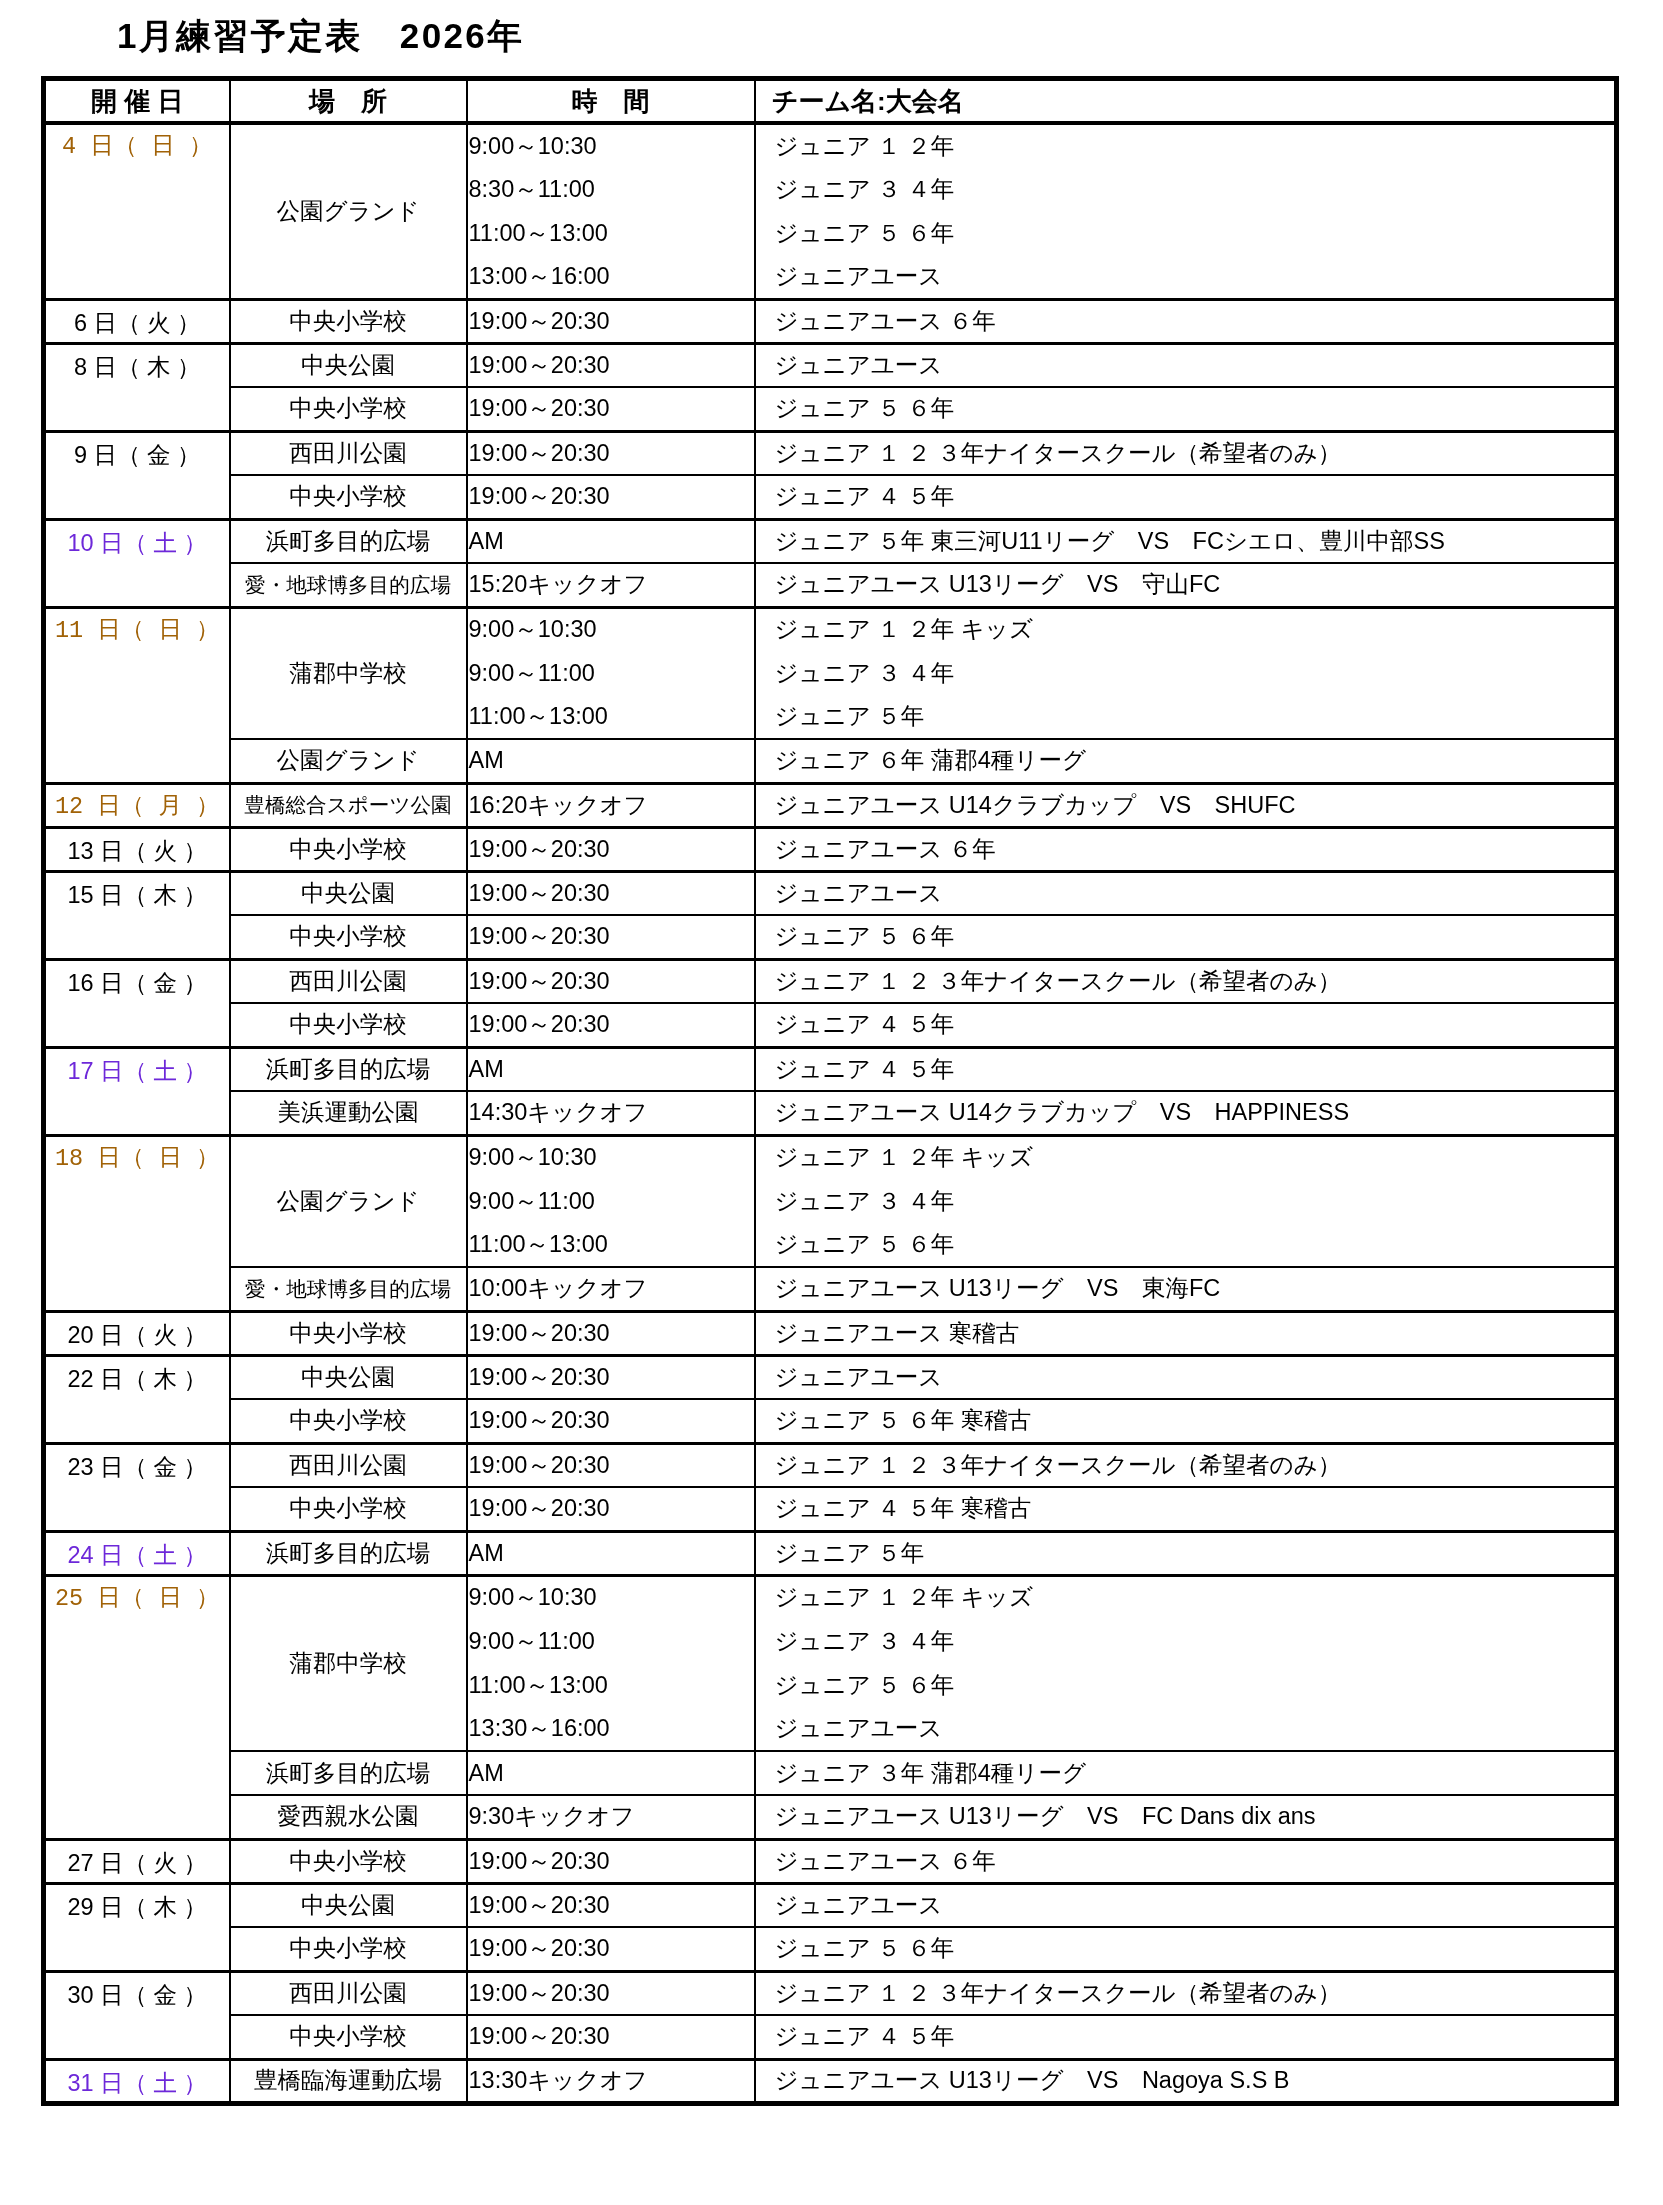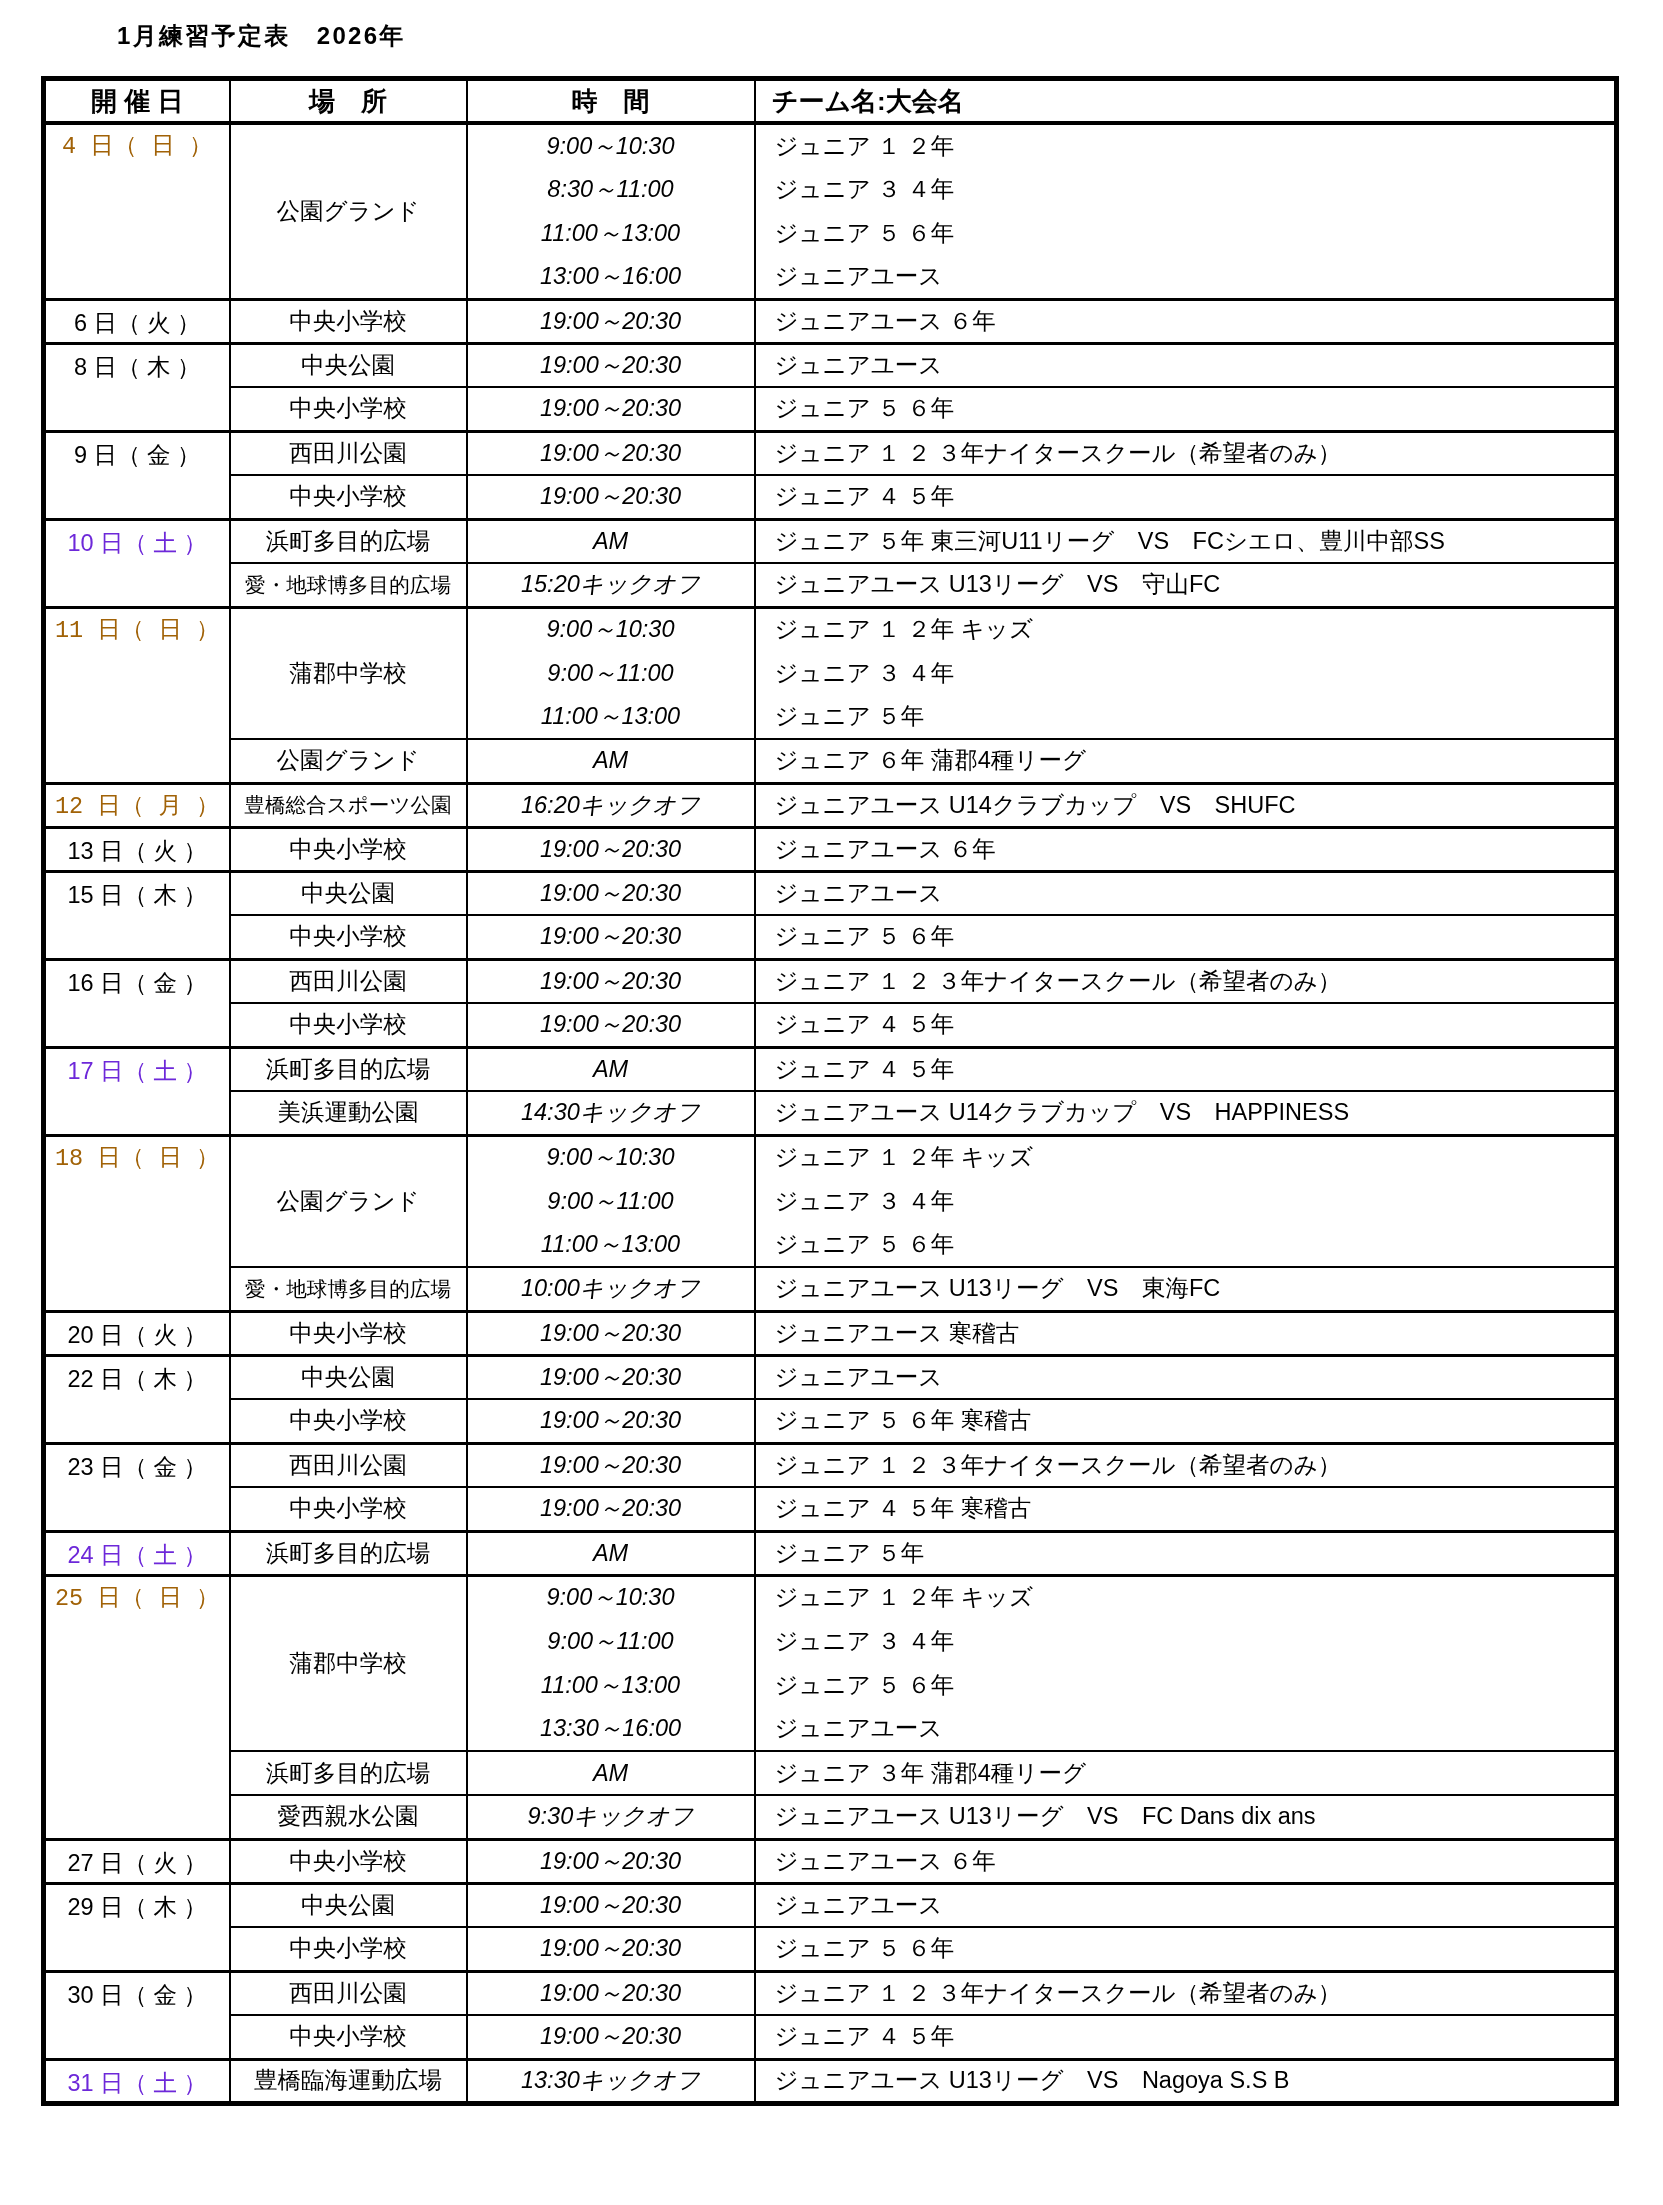--- a/index.html
+++ b/index.html
@@ -1,22 +1,22 @@
 <!DOCTYPE html>
 <html style="font-size:9.4px"><head>
 <meta charset="utf-8">
 <style>
   html,body{margin:0;padding:0;background:#ffffff;}
   body{
     width:1664px;height:2205px;position:relative;overflow:hidden;
     font-family:"Liberation Sans","DejaVu Sans",sans-serif;color:#000;
   }
   .title{
-    position:absolute;left:117px;top:20px;
-    font-size:24px;font-weight:bold;letter-spacing:2.3px;white-space:pre;
+    position:absolute;left:117px;top:13px;
+    font-size:35px;font-weight:bold;letter-spacing:2.3px;white-space:pre;
   }
   table.sched{
     position:absolute;left:41px;top:76px;
     border-collapse:collapse;table-layout:fixed;
     width:1573px;
     border:5.3px solid #000;
     background:#fff;
   }
   col.c-date{width:186px}
   col.c-place{width:237px}
@@ -31,21 +31,21 @@
   th.vl{border-left:2.3px solid #000;}
   td{
     height:44px;font-size:23.5px;line-height:1.05;
     white-space:nowrap;overflow:hidden;box-sizing:border-box;
     vertical-align:middle;background:#fff;
   }
   td.date{
     text-align:center;vertical-align:top;padding-top:10px;
   }
   td.place{border-left:2.3px solid #000;text-align:center;margin-left:12px;}
-  td.time {border-left:2.3px solid #000;text-align:center;font-style:italic;}
+  td.time {border-left:2.3px solid #000;text-align:left;}
   td.team {border-left:2.3px solid #000;text-align:left;padding-left:19px;}
   td.sm{font-size:20.6px;}
   td.g{border-top:3.5px solid #000;}
   td.s{border-top:2.3px solid #000;}
   td.red{color:#a16207;font-family:Liberation Mono, monospace;}
   td.blue{color:#6d28d9;}
 </style>
 </head>
 <body>
 

